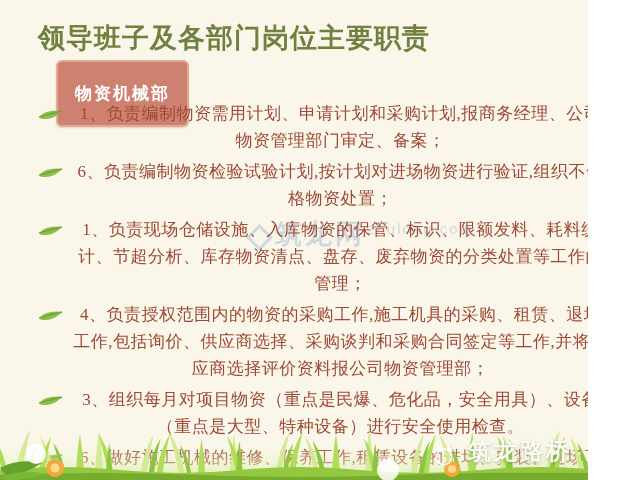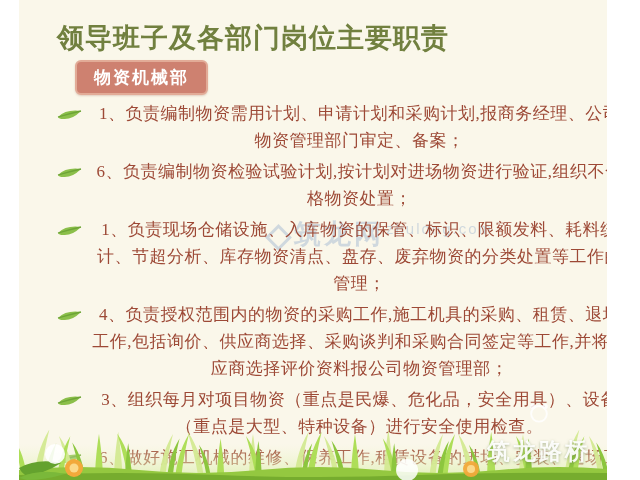--- a/index.html
+++ b/index.html
@@ -2,37 +2,36 @@
 <html style="--c-background: #faf7ea; --c-title_green: #71803f; --c-body_text: #9d4936; --c-badge_bg: #ce8170; --c-badge_border: #e2ab97; --c-badge_text: #ffffff; --c-grass_green: #8cc63e; --c-grass_dark: #76ac2e; --c-flower_orange: #f2a93b; --c-watermark_blue: #3c6fb5; --c-watermark_white: #ffffff;"><head>
 <meta charset="utf-8">
 <style>
   html,body{margin:0;padding:0;}
   .slide{
     position:relative;
     width:588px;height:480px;
     background:var(--c-background,#faf7ea);
     overflow:hidden;
     font-family:"Liberation Sans",sans-serif;
-    margin-left:19px;
   }
   .title{
     position:absolute;left:38px;top:20px;margin:0;
     font-size:27px;font-weight:bold;
     color:var(--c-title_green,#71803f);
     letter-spacing:1px;
     font-family:"Liberation Sans",sans-serif;
   }
   .badge{
     position:absolute;left:56px;top:60px;
     background:var(--c-badge_bg,#ce8170);
     border:2px solid var(--c-badge_border,#e2ab97);
     border-radius:6px;
     color:var(--c-badge_text,#ffffff);
     font-size:17px;font-weight:bold;
-    padding:4px 17px;letter-spacing:2px;
+    padding:20px 17px;letter-spacing:2px;
     box-shadow:0 1px 2px rgba(150,90,70,.25);
   }
   .list{
     position:absolute;left:38px;top:100px;width:570px;
     margin:0;padding:0;list-style:none;z-index:2;
   }
   .item{display:flex;margin-bottom:4px;text-align:center;}
   .leaf{flex:0 0 26px;margin:8px 9px 0 0;}
   .item-text{
     flex:1;
@@ -54,21 +53,21 @@
   .wm-text{
     font-size:27px;font-weight:bold;color:#3c6fb5;
     letter-spacing:3px;line-height:28px;
   }
   .wm-sub{
     font-size:15px;color:#3c6fb5;letter-spacing:2px;margin-left:2px;
   }
   .grass{position:absolute;left:0;bottom:0;width:640px;height:50px;z-index:3;}
   .wm-br{
     position:absolute;right:16px;bottom:13px;
-    display:flex;align-items:center;gap:12px;z-index:4;flex-direction:column;
+    display:flex;align-items:flex-end;gap:12px;z-index:4;
   }
   .wm-br-text{
     font-size:23px;font-weight:bold;
     color:rgba(255,255,255,.92);
     letter-spacing:3px;
     text-shadow:0 1px 3px rgba(110,130,75,.55);
   }
   .mascot{width:24px;height:24px;opacity:.9;}
 </style>
 </head>

